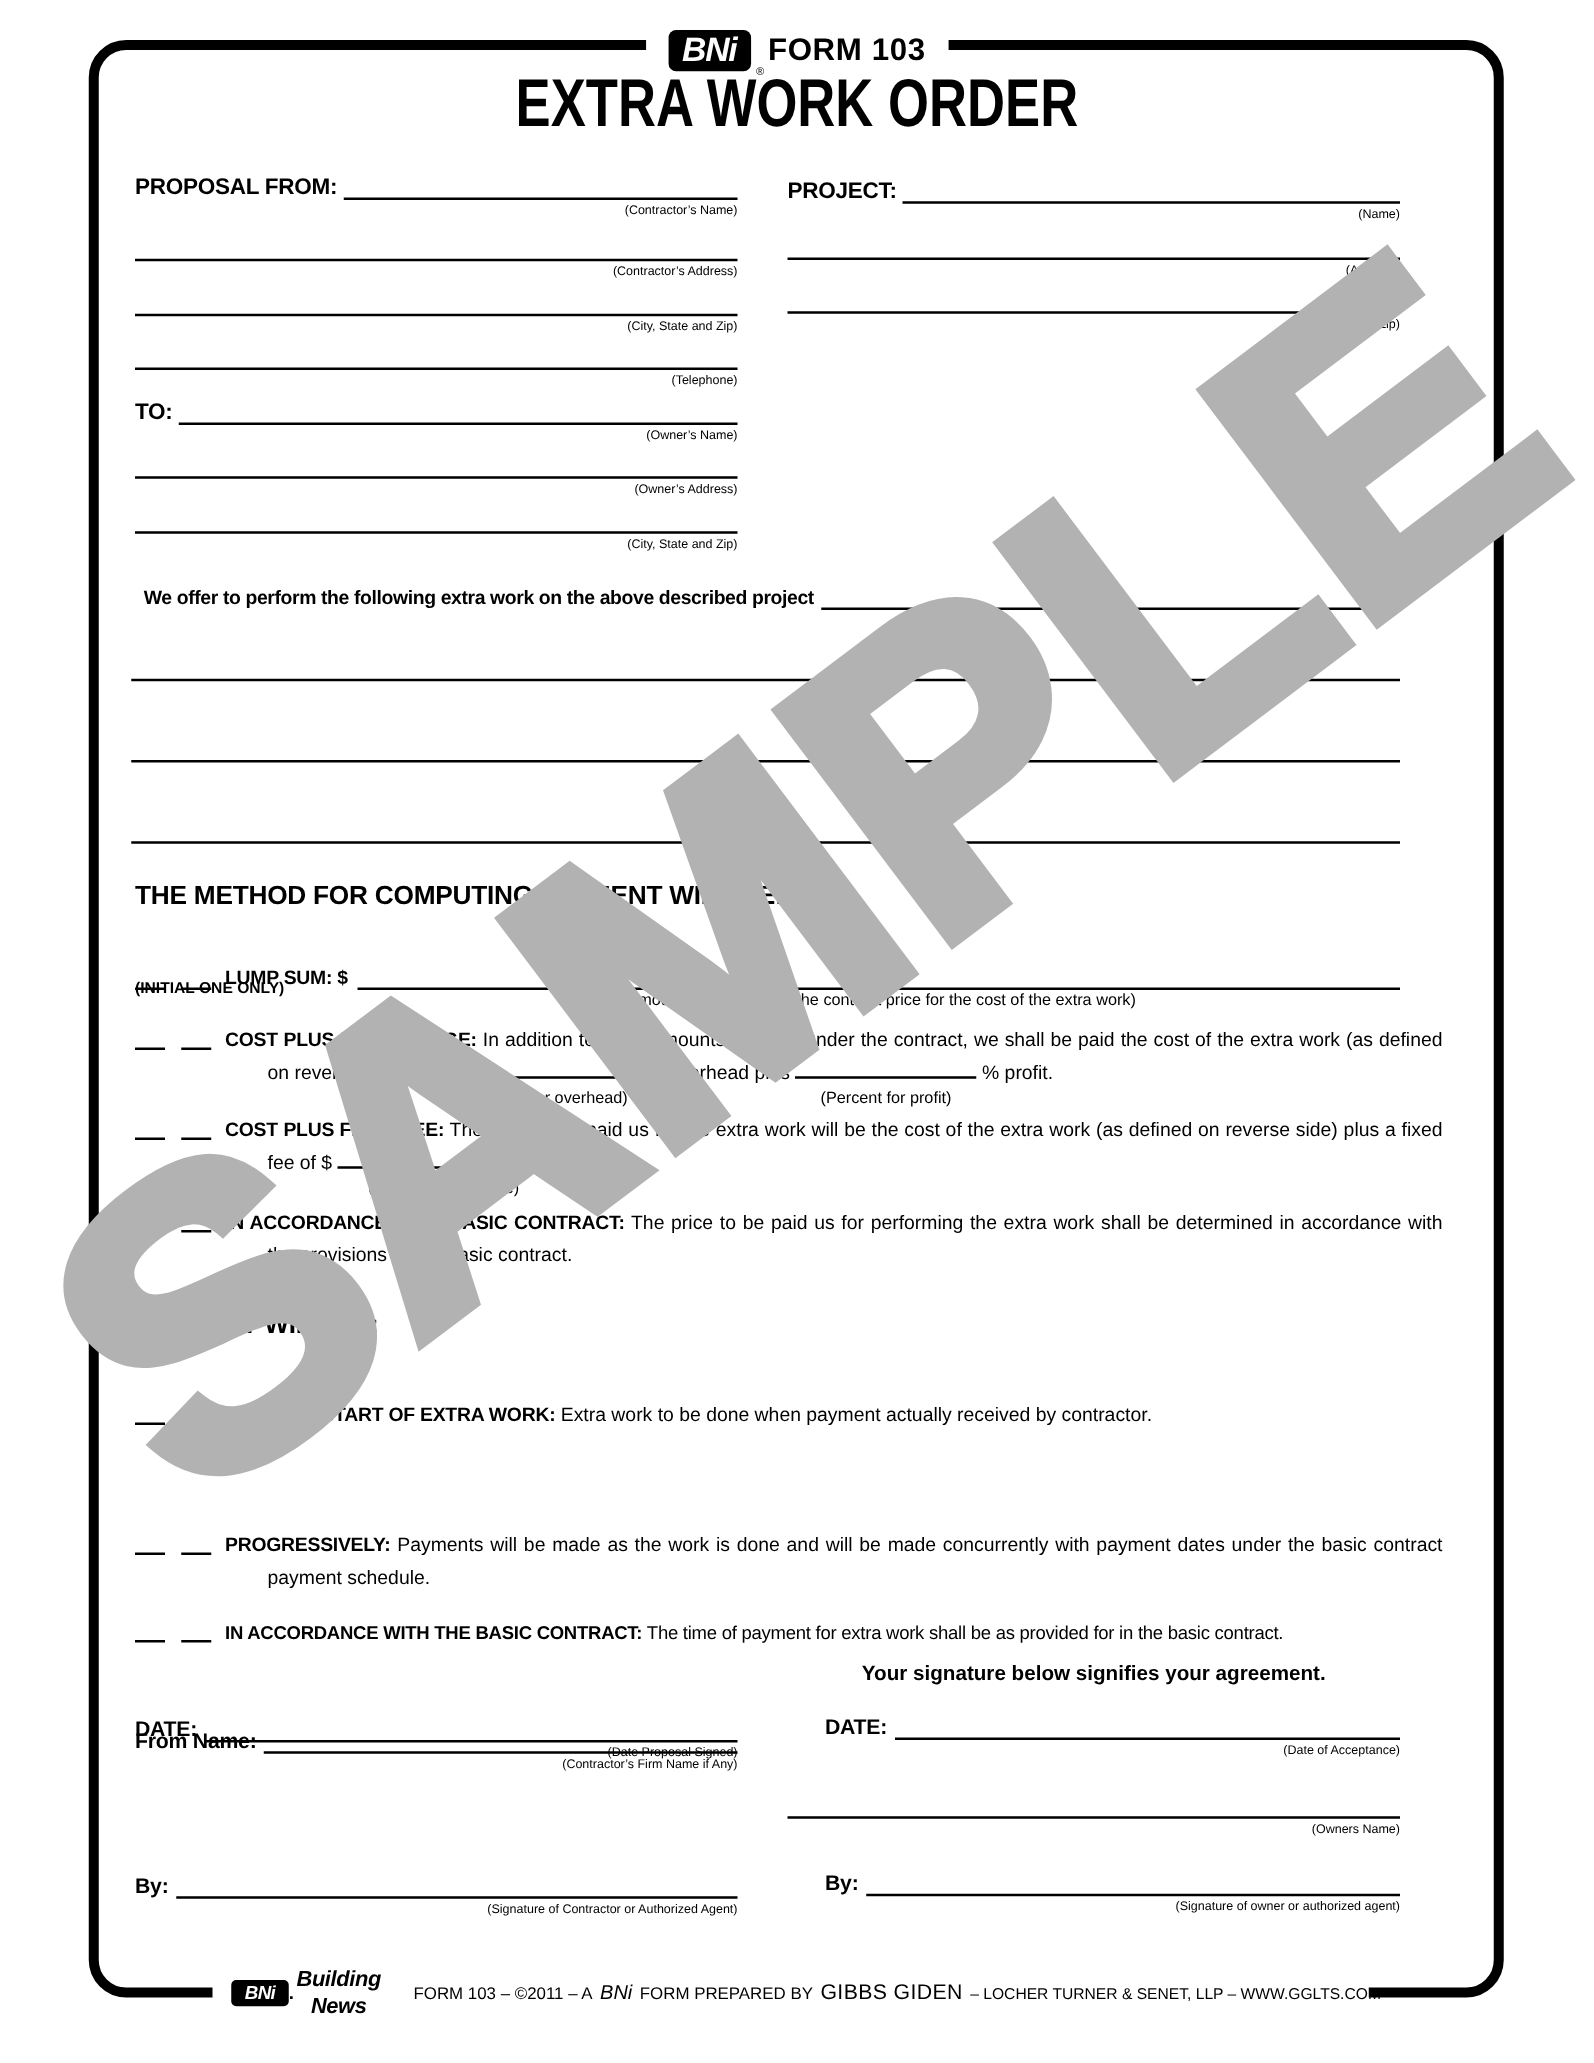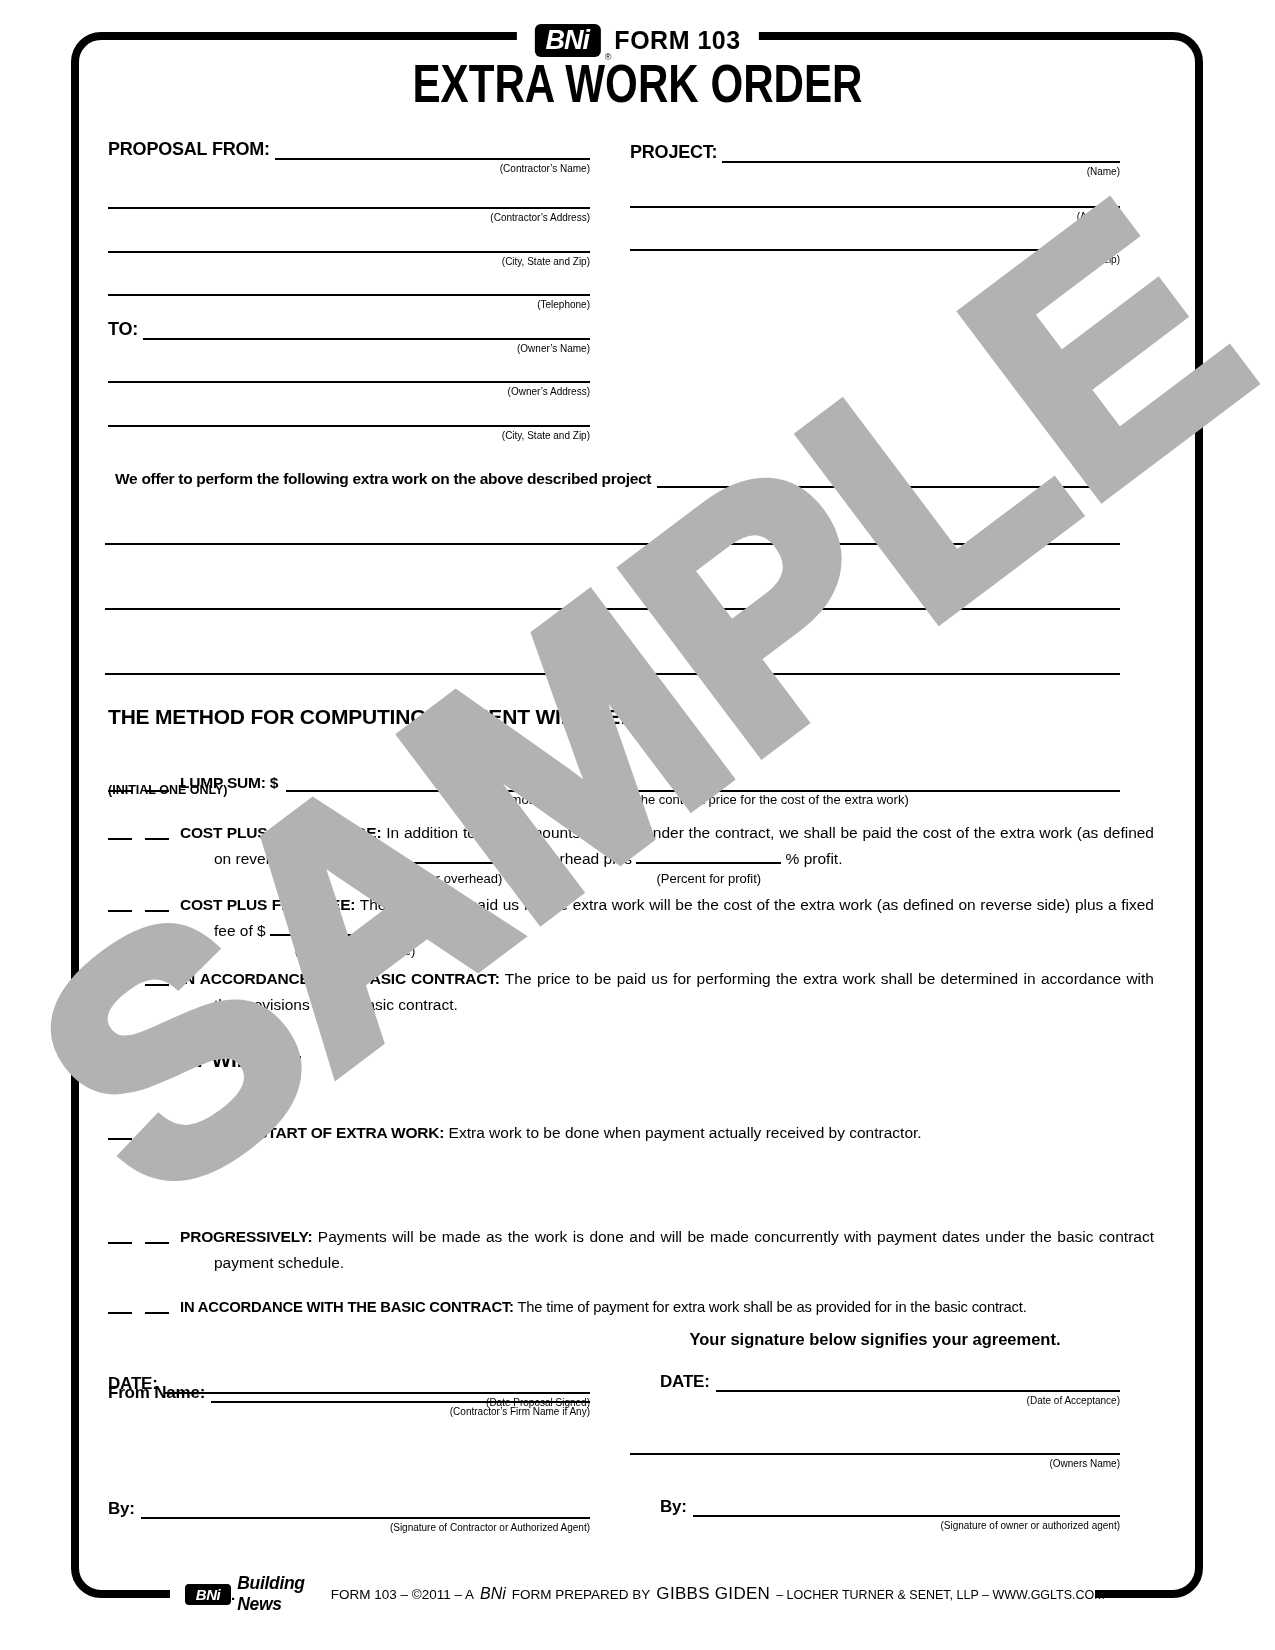--- a/index.html
+++ b/index.html
@@ -61,21 +61,21 @@
              font-weight:bold;font-size:16.5px;}
 
   
   .footer-bar{position:absolute;left:170px;top:1576px;width:925px;height:36px;background:#fff;
               display:flex;align-items:center;z-index:6;}
   .sq{width:9px;height:9px;background:#000;margin-right:15px;}
   .flogo{background:#000;color:#fff;border-radius:4px;width:46px;height:21px;flex:0 0 auto;
          display:flex;align-items:center;justify-content:center;
          font-style:italic;font-weight:bold;font-size:15px;letter-spacing:-0.5px;}
   .fdot{font-weight:bold;font-size:15px;}
-  .fbrand{font-weight:bold;font-style:italic;font-size:17.5px;letter-spacing:-0.3px;margin-left:2px;}
+  .fbrand{font-weight:bold;font-style:italic;font-size:17.5px;letter-spacing:-0.3px;margin-left:2px;text-align:center;}
   .ftext{margin-left:26px;display:flex;align-items:baseline;gap:6px;white-space:nowrap;}
   .fseg{font-size:13.5px;}
   .fbni{font-size:16px;font-style:italic;}
   .ffirm{font-size:17px;letter-spacing:0.3px;}
   .fsmall{font-size:12.5px;}
 
   
   .watermark{position:absolute;left:-115px;top:525px;width:1510px;height:350px;
              transform:rotate(-37deg);transform-origin:center;z-index:50;
              font-size:330px;line-height:350px;font-weight:bold;text-align:center;

